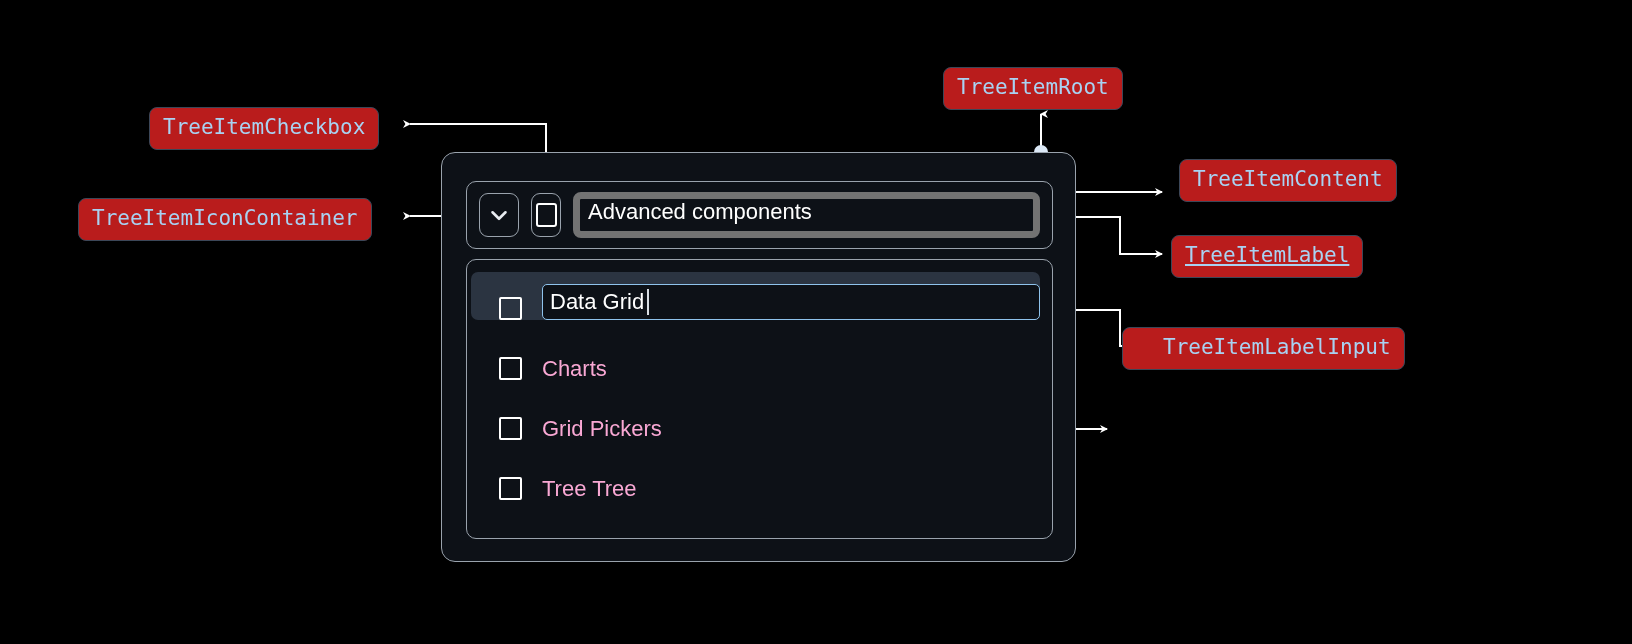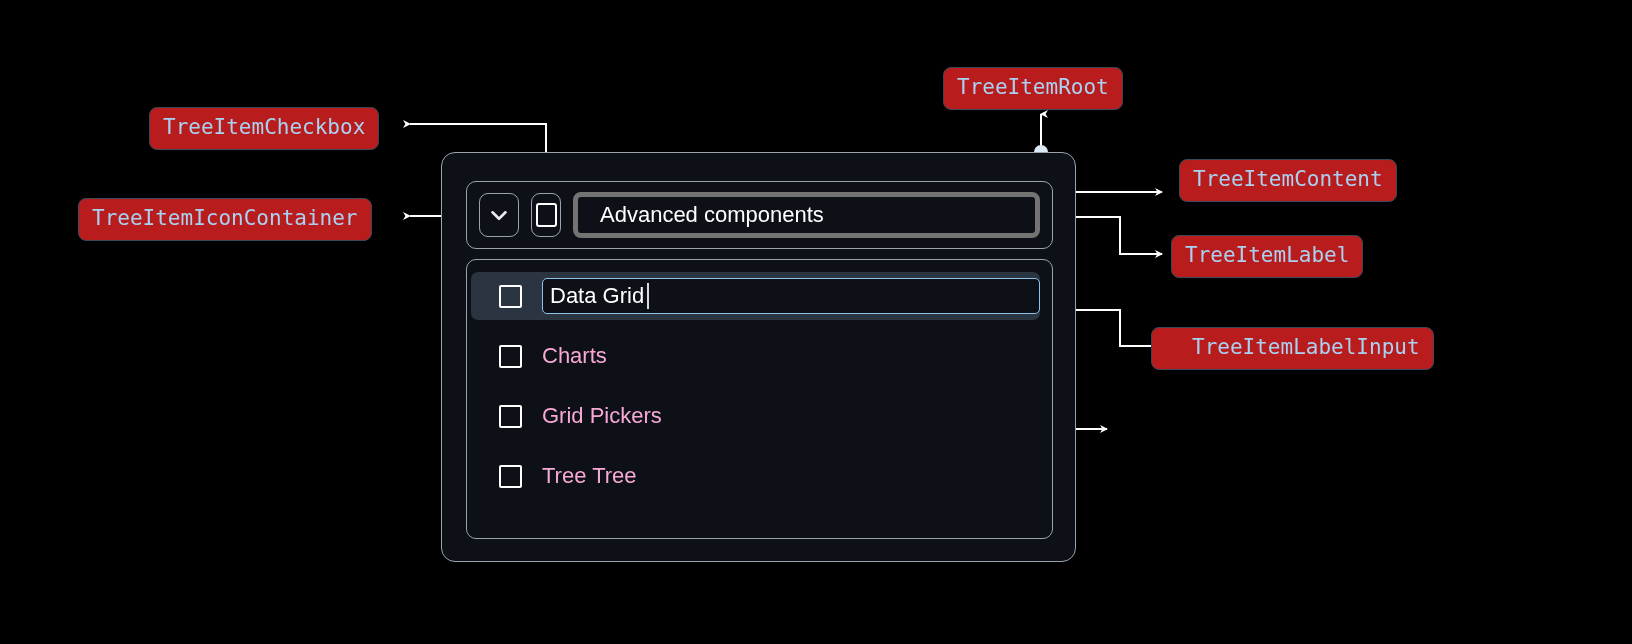--- a/index.html
+++ b/index.html
@@ -107,46 +107,46 @@
     height: 24px;
     box-sizing: border-box;
     border: 2.5px solid #ffffff;
     border-radius: 3px;
   }
 
   #tree-label {
     flex: 1 1 auto;
     height: 46px;
     box-sizing: border-box;
-    border: 5px solid #737373;
+    border: 7px solid #737373;
     border-radius: 8px;
     display: flex;
-    align-items: center;
-    padding-left: 22px;
+    align-items: flex-start;
+    padding-left: 8px;
     color: #ffffff;
     font-size: 22px;
   }
 
   #group-transition {
     position: absolute;
     left: 24px;
     top: 106px;
     width: 587px;
     height: 280px;
     box-sizing: border-box;
     background: #0d1117;
     border: 1px solid #9aa3ad;
     border-radius: 10px;
     padding-top: 12px;
   }
 
   .tree-row {
     height: 48px;
     display: flex;
-    align-items: center;
+    align-items: flex-end;
     padding-left: 32px;
     gap: 20px;
     box-sizing: border-box;
     margin-bottom: 12px;
   }
   .tree-row.selected {
     background: #2b3441;
     border-radius: 7px;
     margin-right: 12px;
     margin-left: 4px;
@@ -246,23 +246,23 @@
   </svg>
 
   <div class="pill" style="left:149px; top:107px;">TreeItemCheckbox</div>
 
   <div class="pill" style="left:78px; top:198px;">TreeItemIconContainer</div>
 
   <div class="pill" style="left:943px; top:67px;">TreeItemRoot</div>
 
   <div class="pill" style="left:1171px; top:159px;margin-left:8px;">TreeItemContent</div>
 
-  <div class="pill" style="left:1171px; top:235px;">TreeItemLabel</div>
-
-  <div class="pill" style="left:1151px; top:327px;padding-left:40px;">TreeItemLabelInput</div>
+  <div class="pill" style="left:1171px; top:235px;text-decoration:underline;">TreeItemLabel</div>
+
+  <div class="pill" style="left:1122px; top:327px;padding-left:40px;">TreeItemLabelInput</div>
 
 
   <div id="tree-root">
 
     <div id="tree-content">
 
       <div class="icon-container">
         <span>
           <svg width="26" height="26" viewBox="0 0 24 24" fill="none">
             <path d="M6 9.5 L12 15.5 L18 9.5" stroke="#e8ecf1" stroke-width="2.4" stroke-linecap="round" stroke-linejoin="round"></path>

